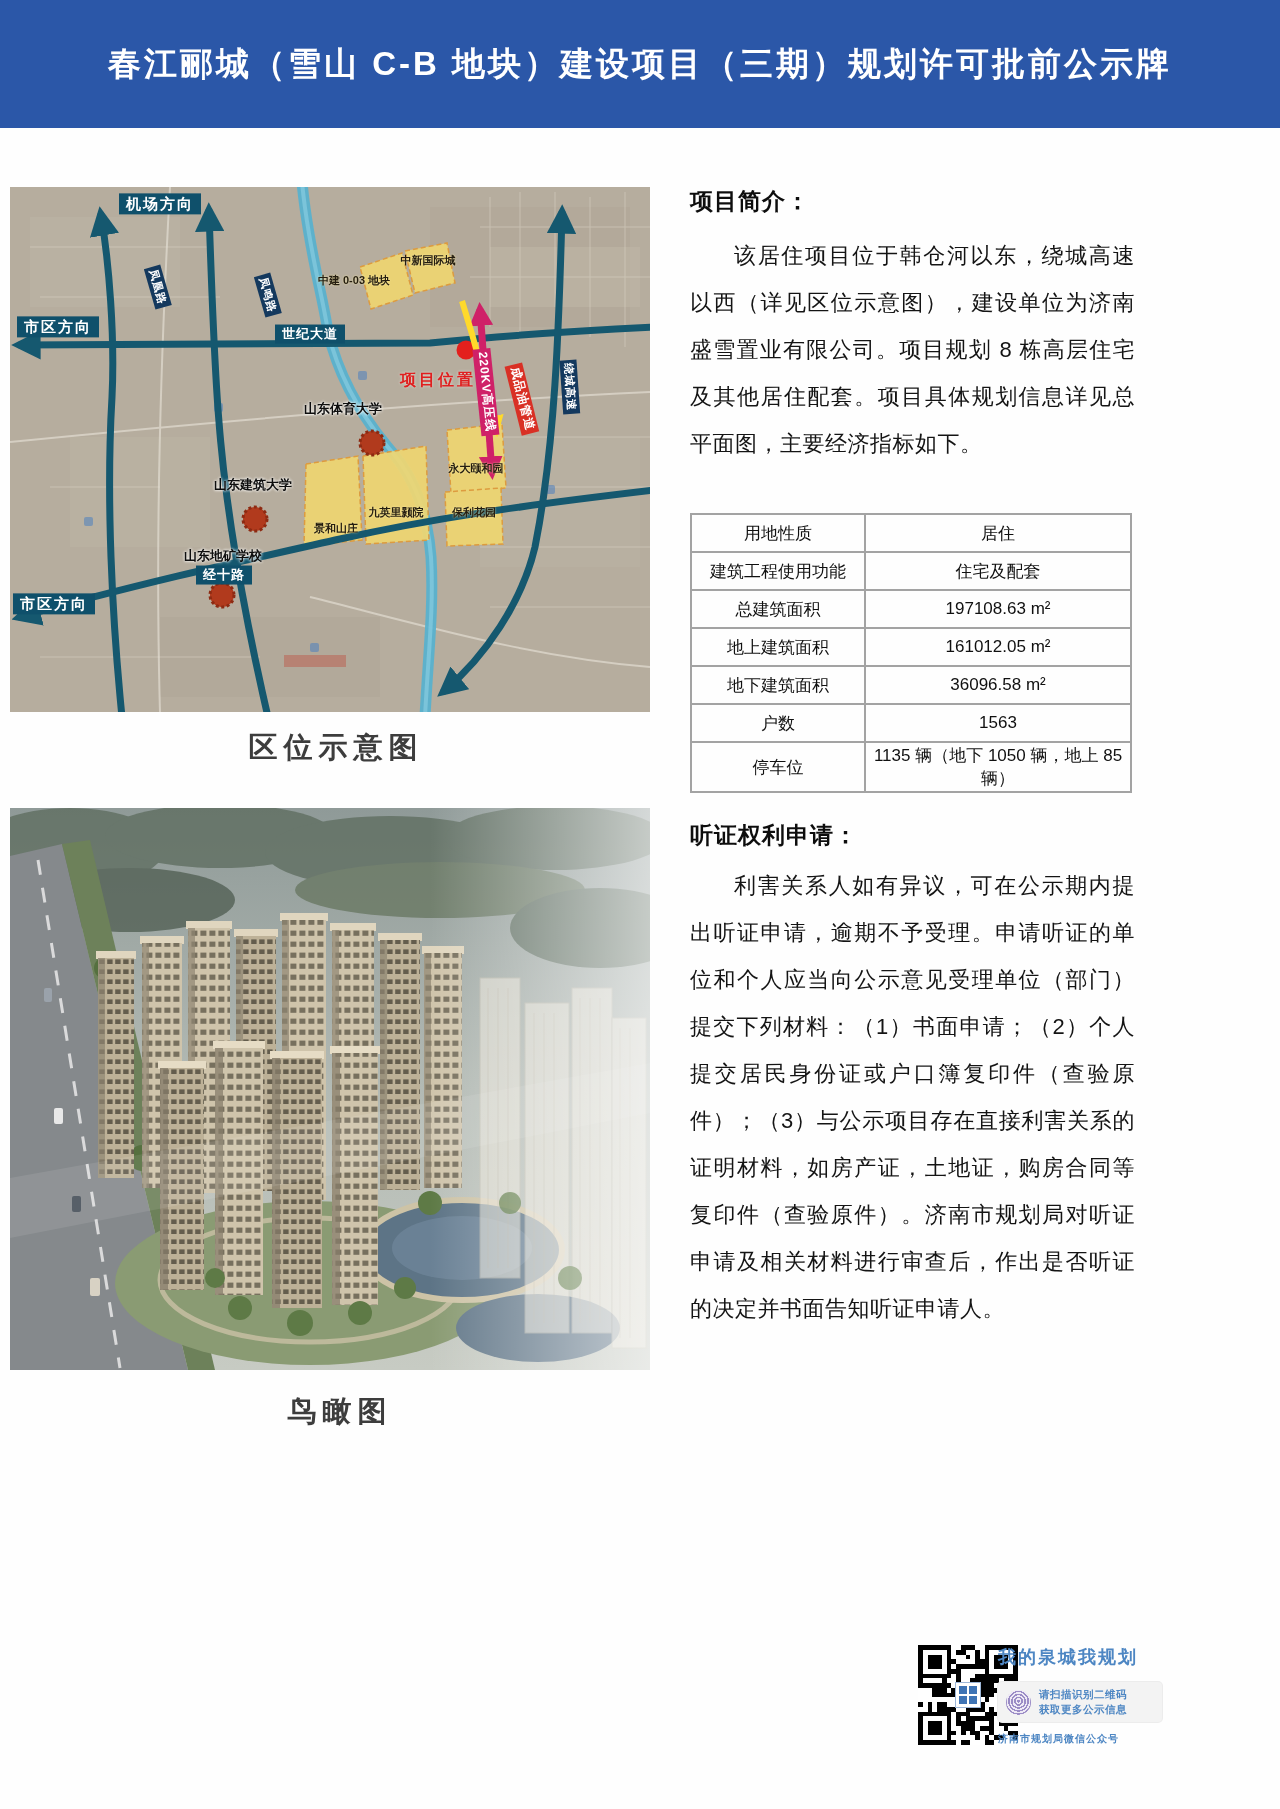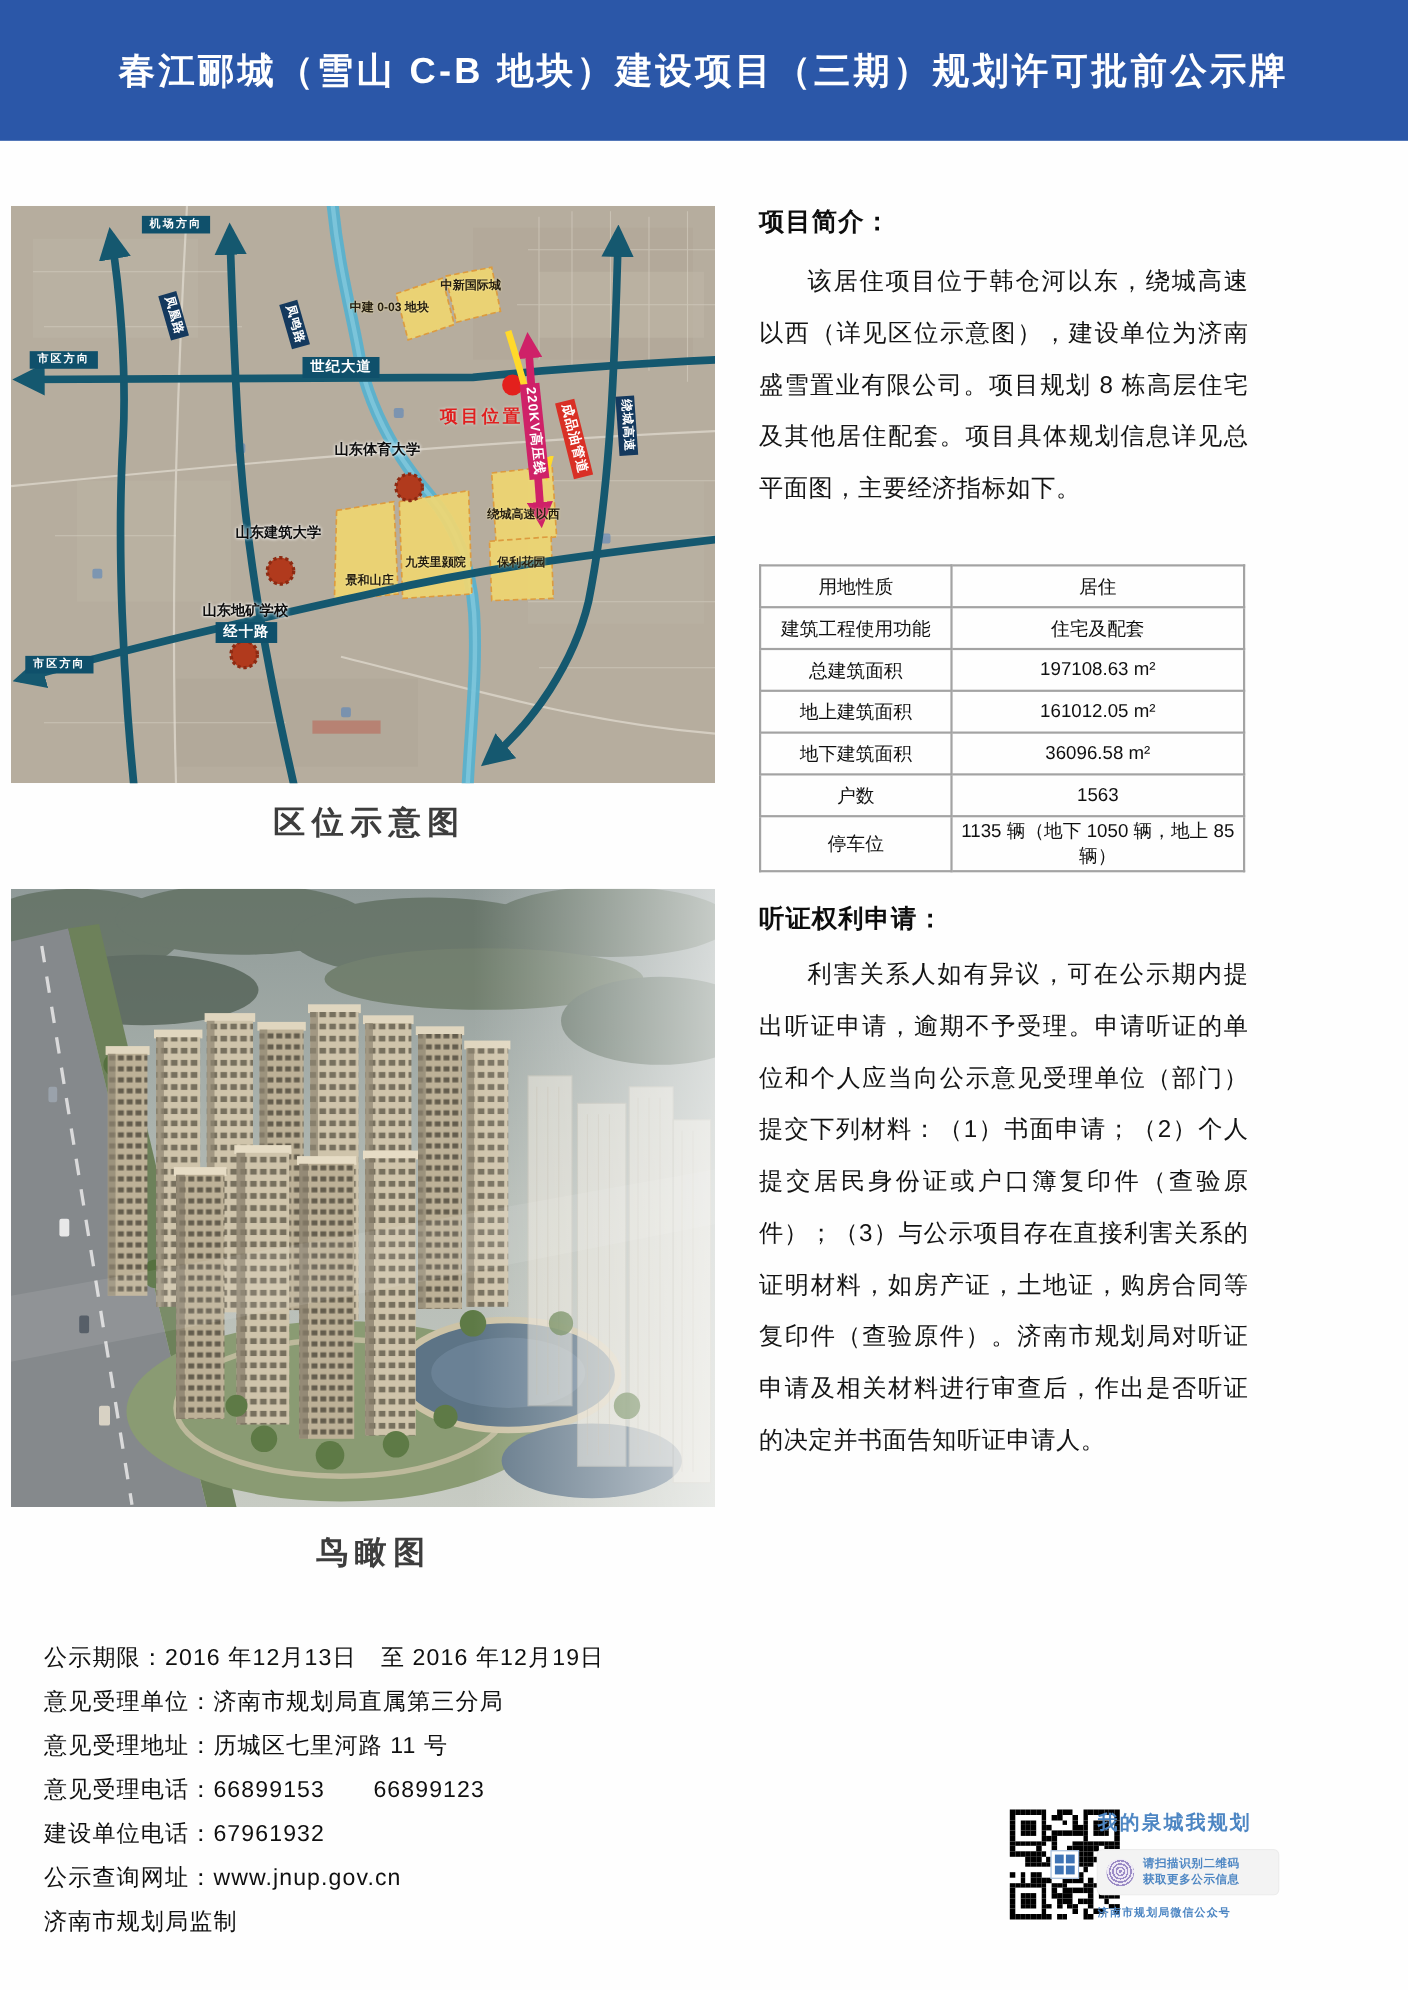--- a/index.html
+++ b/index.html
@@ -16,21 +16,21 @@
   .map-wrap{position:absolute;left:10px;top:187px;width:640px;height:525px;overflow:hidden;}
   .map-wrap svg{position:absolute;inset:0;}
   .aerial-wrap{position:absolute;left:10px;top:808px;width:640px;height:562px;overflow:hidden;}
   .caption{position:absolute;color:#3d3d3d;font-size:29px;font-weight:600;letter-spacing:6px;
            transform:translateX(-50%);}
   #cap-map{left:336px;top:728px;}
   #cap-aerial{left:340px;top:1392px;}
 
   
   .ml{position:absolute;transform:translate(-50%,-50%);white-space:nowrap;line-height:1.15;}
-  .ml.box{background:#0f506b;color:#fff;font-size:10px;font-weight:bold;padding:2px 7px;letter-spacing:2px;}
+  .ml.box{background:#0f506b;color:#fff;font-size:15px;font-weight:bold;padding:2px 7px;letter-spacing:2px;}
   .ml.navy{background:#14395e;color:#fff;font-size:11px;font-weight:bold;padding:2px 3px;letter-spacing:1px;}
   .ml.black{color:#0e0e0e;font-size:13px;font-weight:bold;
             text-shadow:0 0 3px rgba(255,255,255,.9),0 0 3px rgba(255,255,255,.9);}
   .ml.parcel{color:#241d10;font-size:11px;font-weight:bold;
              text-shadow:0 0 2px rgba(255,240,170,.9);}
   .ml.proj{color:#e01f1f;font-size:16px;font-weight:bold;letter-spacing:3px;
            text-shadow:0 0 3px rgba(255,255,255,.6);}
   .ml.pink{background:#cf2168;color:#fff;font-size:12px;font-weight:bold;padding:2px 3px;letter-spacing:1px;}
   .ml.redbg{background:#d93025;color:#fff;font-size:12px;font-weight:bold;padding:2px 3px;letter-spacing:1px;}
 
@@ -160,21 +160,21 @@
     <span class="ml navy" style="left:148px;top:100px;transform:translate(-50%,-50%) rotate(74deg);">凤凰路</span>
     <span class="ml navy" style="left:258px;top:108px;transform:translate(-50%,-50%) rotate(74deg);">凤鸣路</span>
     <span class="ml box" style="font-size:13px;letter-spacing:1px;left:300px;top:147px;">世纪大道</span>
     <span class="ml box" style="font-size:13px;letter-spacing:1px;left:214px;top:388px;">经十路</span>
     <span class="ml navy" style="left:560px;top:200px;transform:translate(-50%,-50%) rotate(86deg);">绕城高速</span>
     <span class="ml pink" style="left:476px;top:205px;transform:translate(-50%,-50%) rotate(84deg);">220KV高压线</span>
     <span class="ml redbg" style="left:512px;top:212px;transform:translate(-50%,-50%) rotate(76deg);">成品油管道</span>
     <span class="ml proj" style="left:428px;top:193px;">项目位置</span>
     <span class="ml parcel" style="left:418px;top:73px;">中新国际城</span>
     <span class="ml parcel" style="left:344px;top:93px;">中建 0-03 地块</span>
-    <span class="ml parcel" style="left:466px;top:281px;">绕城高速以西</span>
+    <span class="ml parcel" style="left:466px;top:281px;">永大颐和园</span>
     <span class="ml parcel" style="left:464px;top:325px;">保利花园</span>
     <span class="ml parcel" style="left:386px;top:325px;">九英里颢院</span>
     <span class="ml parcel" style="left:326px;top:341px;">景和山庄</span>
     <span class="ml black" style="left:333px;top:222px;">山东体育大学</span>
     <span class="ml black" style="left:243px;top:298px;">山东建筑大学</span>
     <span class="ml black" style="left:213px;top:369px;">山东地矿学校</span>
   </div>
   <div class="caption" id="cap-map">区位示意图</div>
 
   <div class="aerial-wrap">
@@ -333,29 +333,20 @@
       <tr class="tall">
           <td class="c1">停车位</td>
           <td>1135 辆（地下 1050 辆，地上 85 辆）</td>
         </tr>
     </tbody>
   </table>
 
   <div class="h2" id="hear-h">听证权利申请：</div>
   <div class="para" id="hear-p">利害关系人如有异议，可在公示期内提出听证申请，逾期不予受理。申请听证的单位和个人应当向公示意见受理单位（部门）提交下列材料：（1）书面申请；（2）个人提交居民身份证或户口簿复印件（查验原件）；（3）与公示项目存在直接利害关系的证明材料，如房产证，土地证，购房合同等复印件（查验原件）。济南市规划局对听证申请及相关材料进行审查后，作出是否听证的决定并书面告知听证申请人。</div>
 
-  <div class="footer">
-    <div class="fline">公示期限：2016 年12月13日　至 2016 年12月19日</div>
-    <div class="fline">意见受理单位：济南市规划局直属第三分局</div>
-    <div class="fline">意见受理地址：历城区七里河路 11 号</div>
-    <div class="fline">意见受理电话：66899153　　66899123</div>
-    <div class="fline">建设单位电话：67961932</div>
-    <div class="fline">公示查询网址：www.jnup.gov.cn</div>
-    <div class="fline">济南市规划局监制</div>
-  </div>
 
   <div id="qr">
       <div class="qm"></div>
       <div class="qm"></div>
       <div class="qm"></div>
       <div class="qm"></div>
       <div class="qm"></div>
       <div class="qm"></div>
       <div class="qm"></div>
       <div></div>

